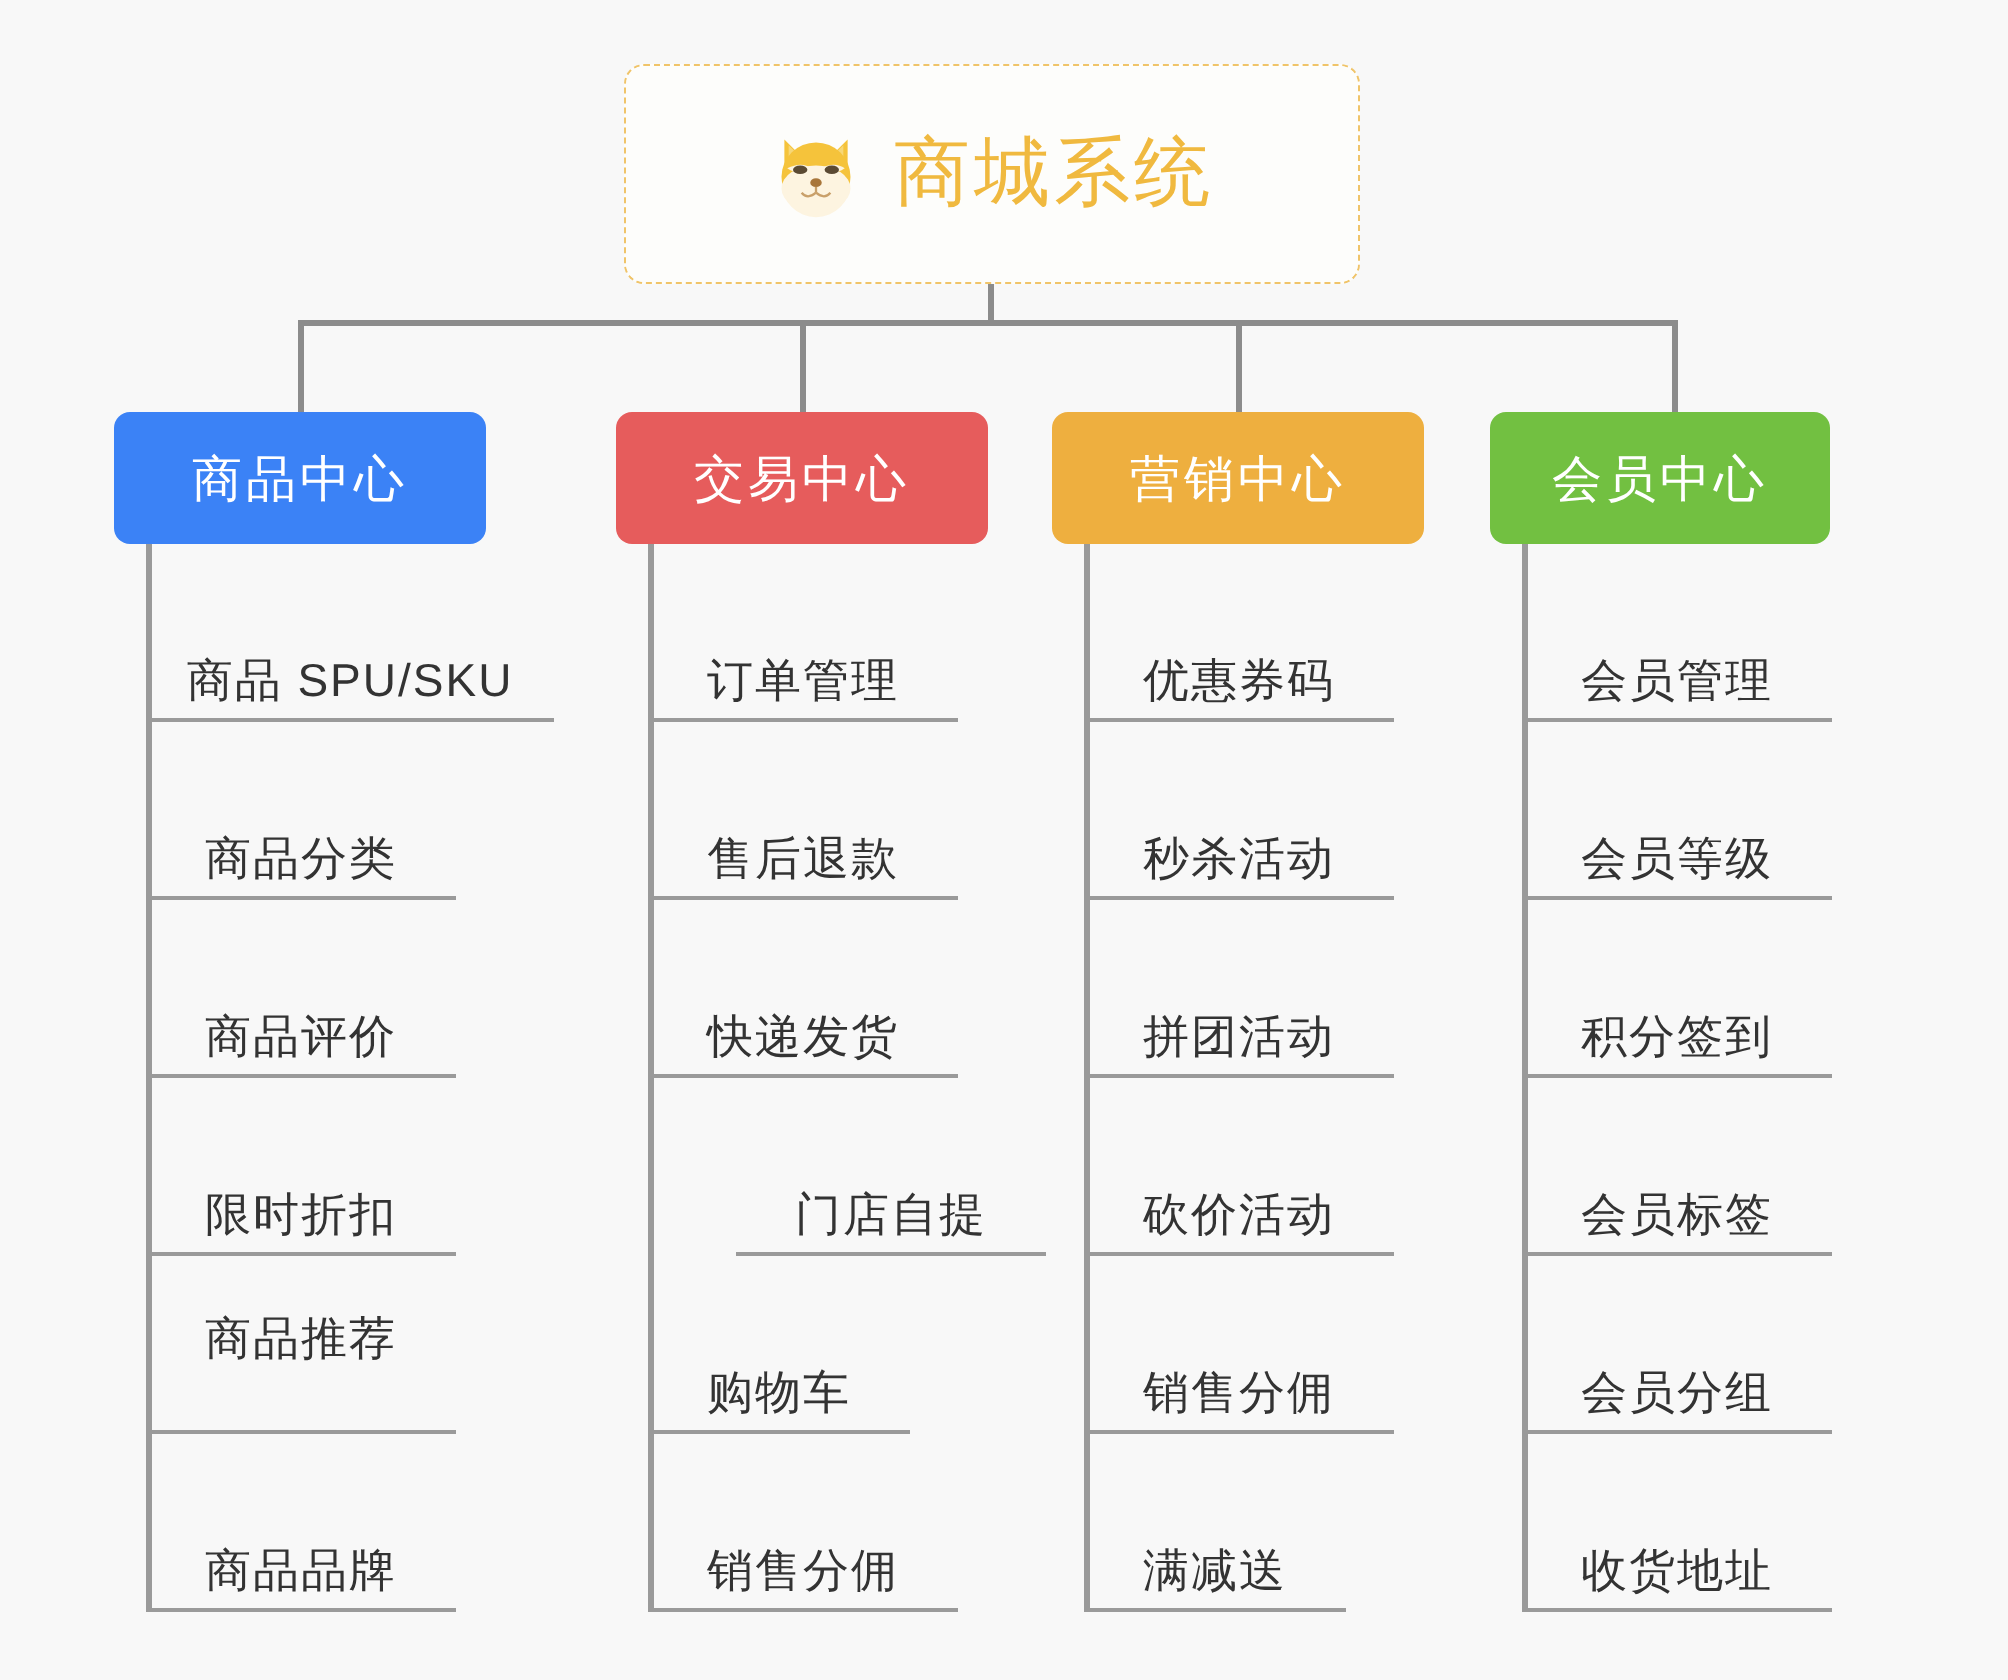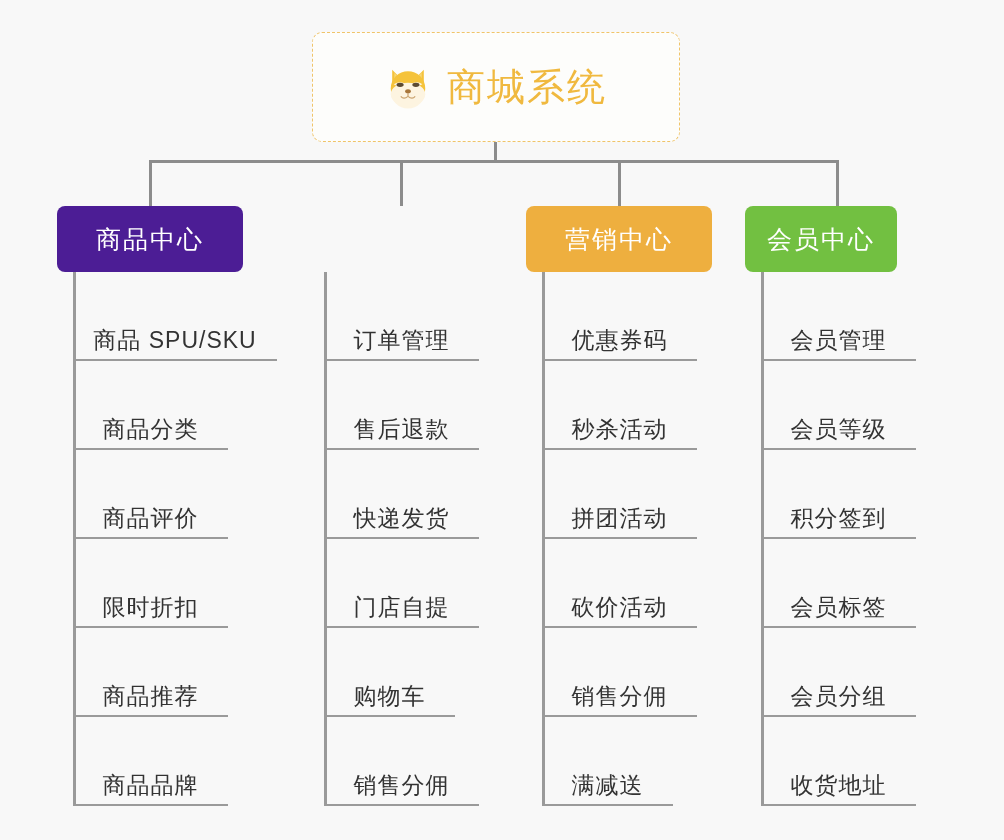--- a/index.html
+++ b/index.html
@@ -133,57 +133,60 @@
   </div>
 
   <div class="conn conn-v" style="left:494px; top:142px; height:20px;"></div>
   <div class="conn conn-h" style="left:149px; top:160px; width:690px;"></div>
 
   <div class="conn conn-v" style="left:149px; top:160px; height:46px;"></div>
   <div class="conn conn-v" style="left:400px; top:160px; height:46px;"></div>
   <div class="conn conn-v" style="left:618px; top:160px; height:46px;"></div>
   <div class="conn conn-v" style="left:836px; top:160px; height:46px;"></div>
 
-  <div class="branch-box" style="left:57px; width:186px; background:#4c1d95;">
+  <div class="branch-box" style="left:57px; width:186px; background:#3b82f6;">
     <span>商品中心</span>
   </div>
   <div class="branch-col" style="left:73px; width:210px;">
     <div class="spine" style="height:534px;"></div>
     <div class="leaf" style="top:0px;   width:204px;">
         <span class="leaf-label">商品 SPU/SKU</span>
       </div>
     <div class="leaf" style="top:89px;  width:155px;">
         <span class="leaf-label">商品分类</span>
       </div>
     <div class="leaf" style="top:178px; width:155px;">
         <span class="leaf-label">商品评价</span>
       </div>
     <div class="leaf" style="top:267px; width:155px;">
         <span class="leaf-label">限时折扣</span>
       </div>
-    <div class="leaf" style="top:356px; width:155px;">
+    <div class="leaf" style="top:356px; width:155px;align-items:center;">
         <span class="leaf-label">商品推荐</span>
       </div>
     <div class="leaf" style="top:445px; width:155px;text-align:center;">
         <span class="leaf-label">商品品牌</span>
       </div>
   </div>
 
+  <div class="branch-box" style="left:308px; width:186px; background:#e65c5c;">
+    <span>交易中心</span>
+  </div>
   <div class="branch-col" style="left:324px; width:180px;">
     <div class="spine" style="height:534px;"></div>
     <div class="leaf" style="top:0px;   width:155px;">
         <span class="leaf-label">订单管理</span>
       </div>
     <div class="leaf" style="top:89px;  width:155px;">
         <span class="leaf-label">售后退款</span>
       </div>
     <div class="leaf" style="top:178px; width:155px;">
         <span class="leaf-label">快递发货</span>
       </div>
-    <div class="leaf" style="top:267px; width:155px;">
+    <div class="leaf" style="top:267px; width:155px;margin-left:44px;">
         <span class="leaf-label">门店自提</span>
       </div>
     <div class="leaf" style="top:356px; width:131px;">
         <span class="leaf-label">购物车</span>
       </div>
     <div class="leaf" style="top:445px; width:155px;">
         <span class="leaf-label">销售分佣</span>
       </div>
   </div>
 
@@ -205,21 +208,21 @@
         <span class="leaf-label">砍价活动</span>
       </div>
     <div class="leaf" style="top:356px; width:155px;">
         <span class="leaf-label">销售分佣</span>
       </div>
     <div class="leaf" style="top:445px; width:131px;">
         <span class="leaf-label">满减送</span>
       </div>
   </div>
 
-  <div class="branch-box" style="left:745px; width:152px; background:#72c041;">
+  <div class="branch-box" style="left:745px; width:170px; background:#72c041;">
     <span>会员中心</span>
   </div>
   <div class="branch-col" style="left:761px; width:180px;">
     <div class="spine" style="height:534px;"></div>
     <div class="leaf" style="top:0px;   width:155px;">
         <span class="leaf-label">会员管理</span>
       </div>
     <div class="leaf" style="top:89px;  width:155px;">
         <span class="leaf-label">会员等级</span>
       </div>

